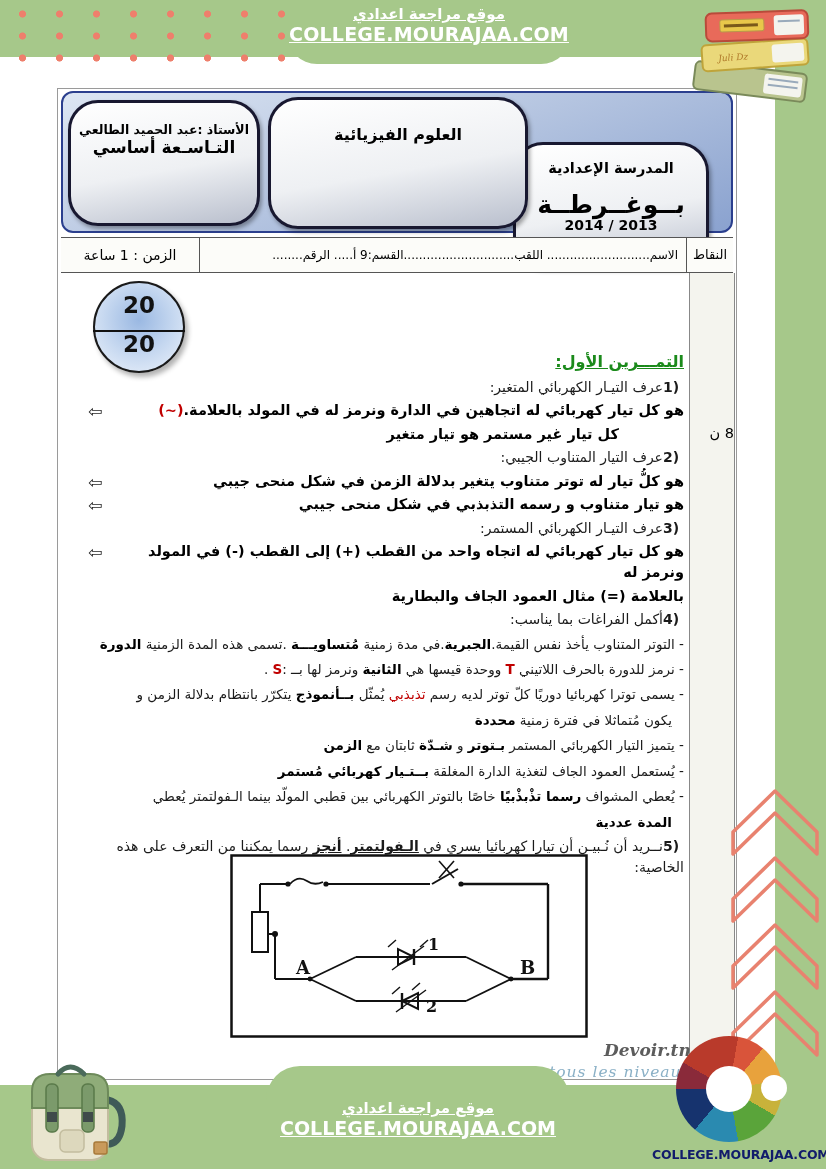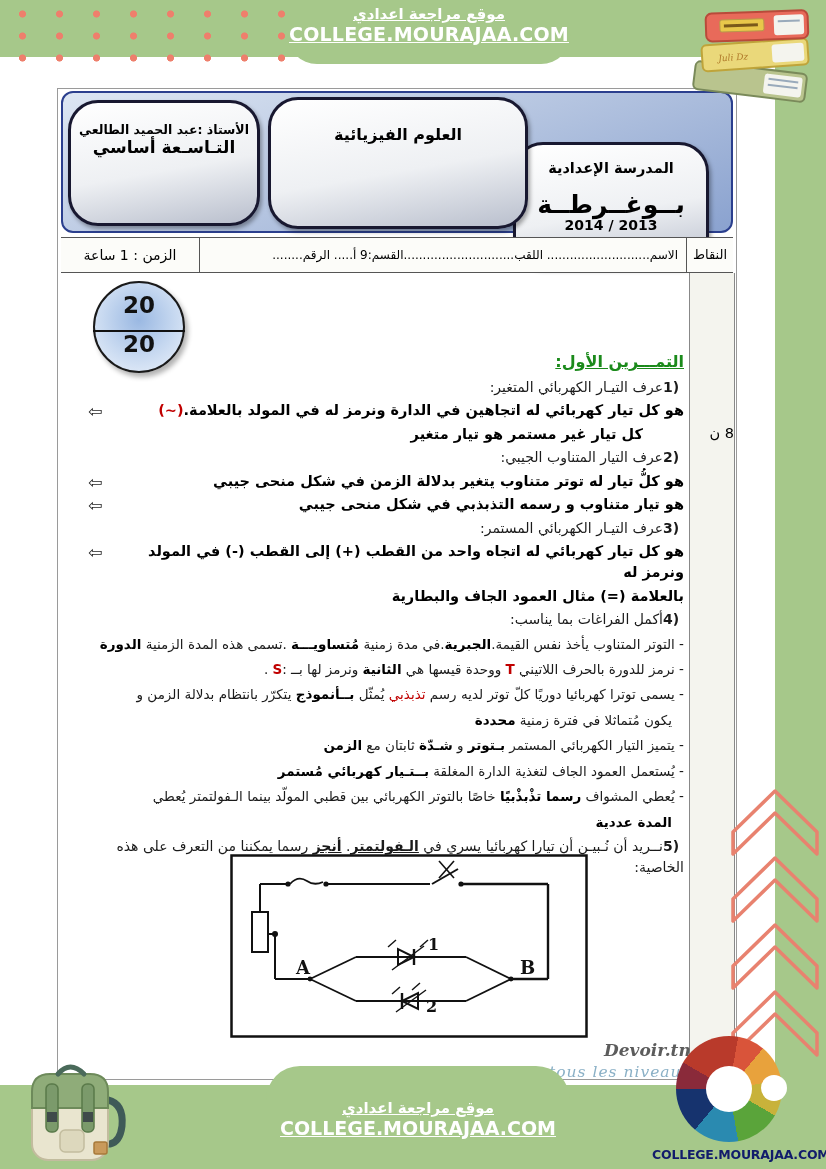--- a/index.html
+++ b/index.html
@@ -167,21 +167,21 @@
       <div class="score-num top">20</div>
       <div class="score-line"></div>
       <div class="score-num bot">20</div>
     </div>
 
     <div class="content">
       <div class="ex-title">التمـــرين الأول:</div>
       <div id="lines">
           <div class="line q"><span class="nb">1) </span><span class="k">عرف التيـار الكهربائي المتغير:</span></div>
           <div class="line ans"><span class="arr">⇦</span><span class="r">هو كل تيار كهربائي له اتجاهين في الدارة ونرمز له في المولد بالعلامة.</span><span class="rL">(~)</span></div>
-          <div class="line ans" style="margin-right: 41px;"><span class="r">كل تيار غير مستمر هو تيار متغير</span></div>
+          <div class="line ans" style="margin-right: 65px;"><span class="r">كل تيار غير مستمر هو تيار متغير</span></div>
           <div class="line q"><span class="nb">2) </span><span class="k">عرف التيار المتناوب الجيبي:</span></div>
           <div class="line ans"><span class="arr">⇦</span><span class="r">هو كلُّ تيار له توتر متناوب يتغير بدلالة الزمن في شكل منحى جيبي</span></div>
           <div class="line ans"><span class="arr">⇦</span><span class="r">هو تيار متناوب و رسمه التذبذبي في شكل منحى جيبي</span></div>
           <div class="line q"><span class="nb">3) </span><span class="k">عرف التيـار الكهربائي المستمر:</span></div>
           <div class="line ans"><span class="arr">⇦</span><span class="r">هو كل تيار كهربائي له  اتجاه واحد  من القطب (+) إلى القطب (-) في المولد  ونرمز له</span></div>
           <div class="line ans"><span class="r">بالعلامة (=) مثال العمود الجاف والبطارية</span></div>
           <div class="line q"><span class="nb">4) </span><span class="k">أكمل الفراغات بما يناسب:</span></div>
           <div class="line fill"><span class="k">- التوتر المتناوب يأخذ نفس القيمة.</span><span class="r">الجبرية</span><span class="k">.في مدة زمنية </span><span class="r">مُتساويـــة</span><span class="k"> .تسمى هذه المدة الزمنية </span><span class="r">الدورة</span></div>
           <div class="line fill"><span class="k">- نرمز للدورة بالحرف اللاتيني </span><span class="rL">T</span><span class="k"> ووحدة قيسها هي </span><span class="r">الثانية</span><span class="k"> ونرمز لها بــ :</span><span class="rL">S</span><span class="k"> .</span></div>
           <div class="line fill"><span class="k">- يسمى  توترا كهربائيا دوريًا كلّ توتر لديه رسم </span><span class="rn">تذبذبي</span><span class="k"> يُمثّل </span><span class="r">بــأنموذج</span><span class="k"> يتكرّر بانتظام بدلالة الزمن و</span></div>

